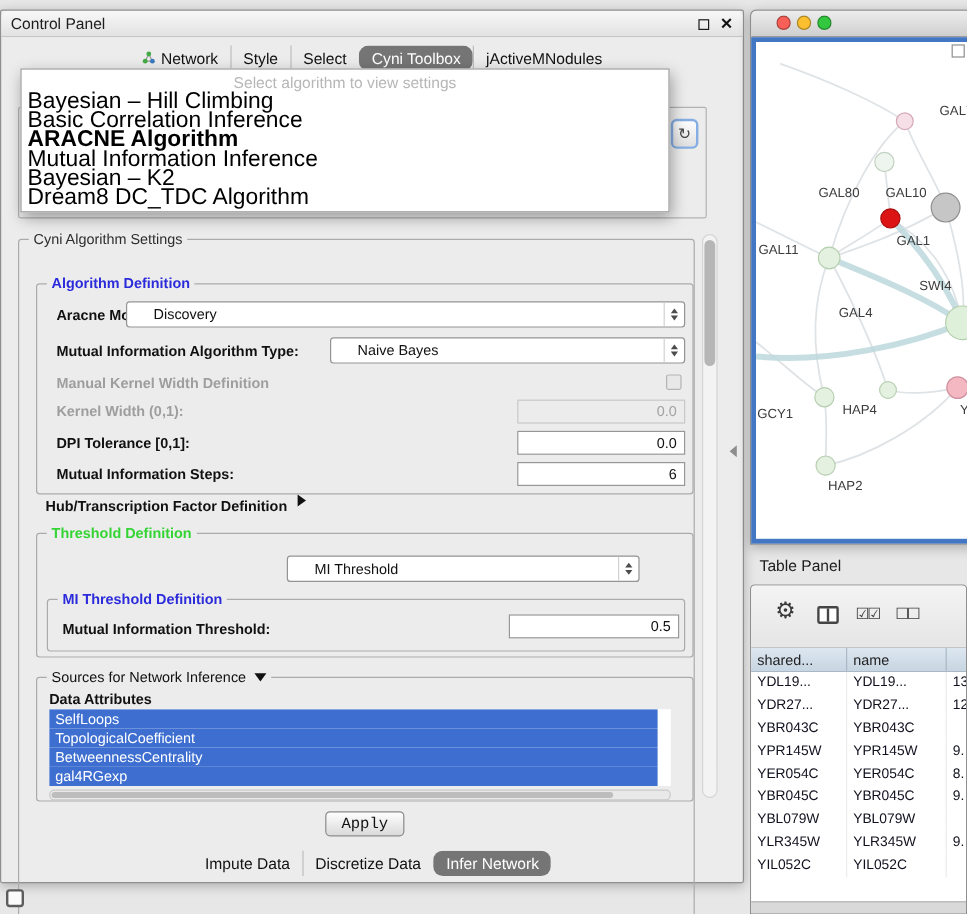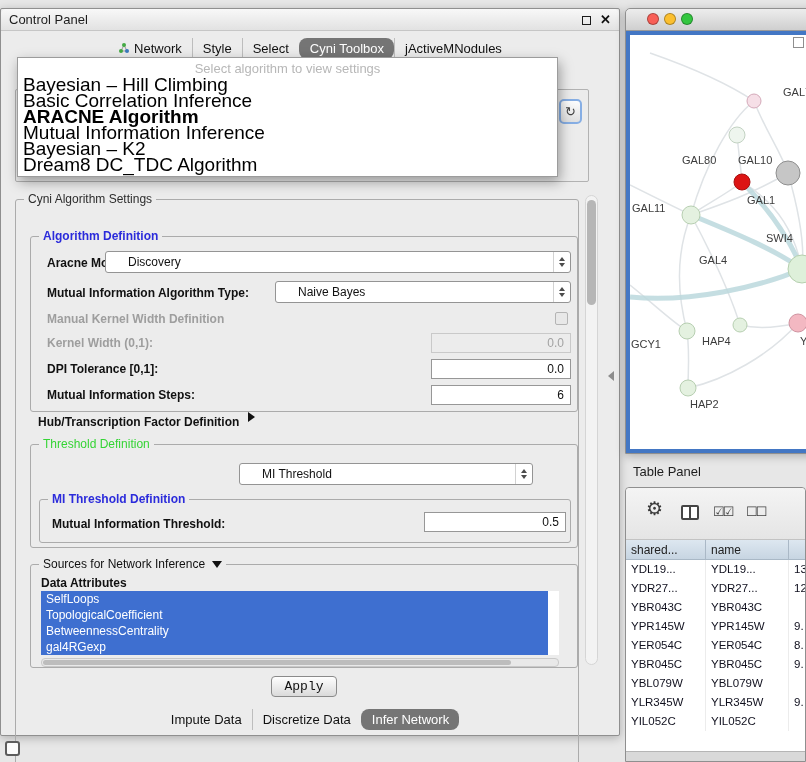--- a/index.html
+++ b/index.html
@@ -20,21 +20,21 @@
   .tabicon{display:inline-block;margin-right:4px;line-height:0}
 
   #bg-group{position:absolute;left:14px;top:80px;width:574px;height:93px;border:1px solid #b2b2b2;border-radius:2px}
   #refresh{position:absolute;left:558px;top:90px;width:23px;height:25px;border:2px solid #86aee4;border-radius:5px;background:linear-gradient(#fdfdfd,#e0e0e0);text-align:center;line-height:21px;font-size:13px;color:#444}
 
   
   .gb{position:absolute;border:1px solid #ababab;border-radius:3px}
   .gt{position:absolute;top:-8px;left:8px;background:#ececec;padding:0 4px;font-size:12px;display:flex;align-items:center;white-space:nowrap}
   .gt-plain{color:#2d2d2d}
   .gt-blue{color:#2b2bdb;font-weight:bold}
-  .gt-green{color:#35d435;font-weight:normal}
+  .gt-green{color:#35d435;font-weight:bold}
   .lbl{position:absolute;font-size:12px;font-weight:bold;color:#111;line-height:20px;white-space:nowrap}
   .lbl.disabled{color:#9e9e9e}
 
   .combo{position:absolute;height:22px;background:#fff;border:1px solid #949494;border-radius:3px;display:flex;align-items:center;padding-left:22px}
   .combo .val{flex:1;font-size:12px;color:#111;white-space:nowrap;overflow:hidden}
   .spin{display:flex;flex-direction:column;justify-content:center;gap:2px;padding:0 5px 0 5px;border-left:1px solid #d2d2d2;height:100%}
   .arr-up{width:0;height:0;border-left:3.5px solid transparent;border-right:3.5px solid transparent;border-bottom:4.5px solid #4c4c4c}
   .arr-dn{width:0;height:0;border-left:3.5px solid transparent;border-right:3.5px solid transparent;border-top:4.5px solid #4c4c4c}
 
   .numfield{position:absolute;height:20px;background:#fff;border:1px solid #979797;font-size:12px;color:#111;text-align:right;padding:0 6px;line-height:18px}

